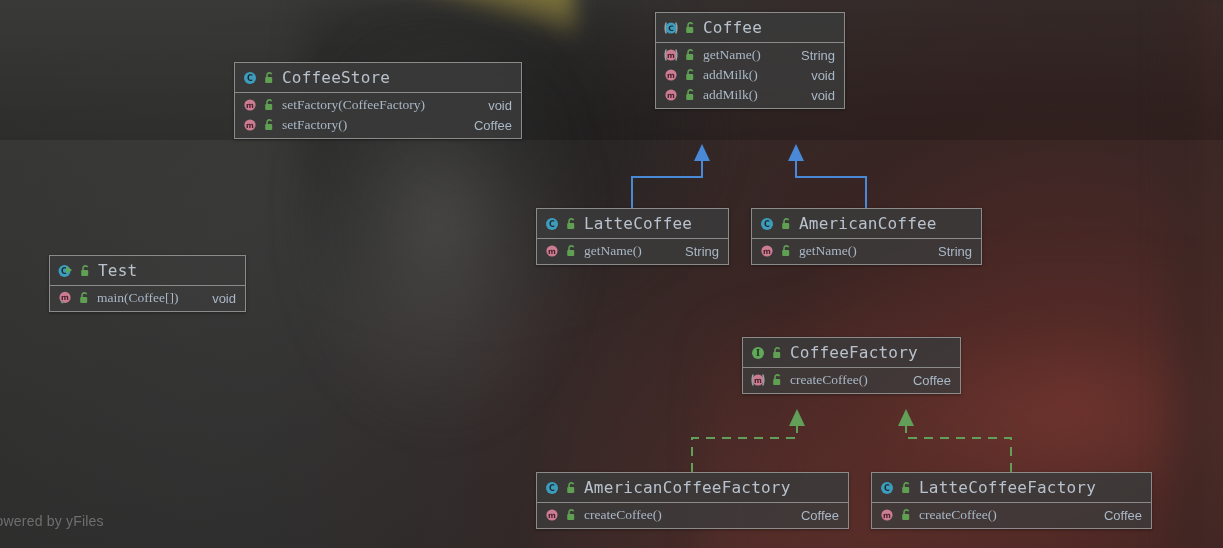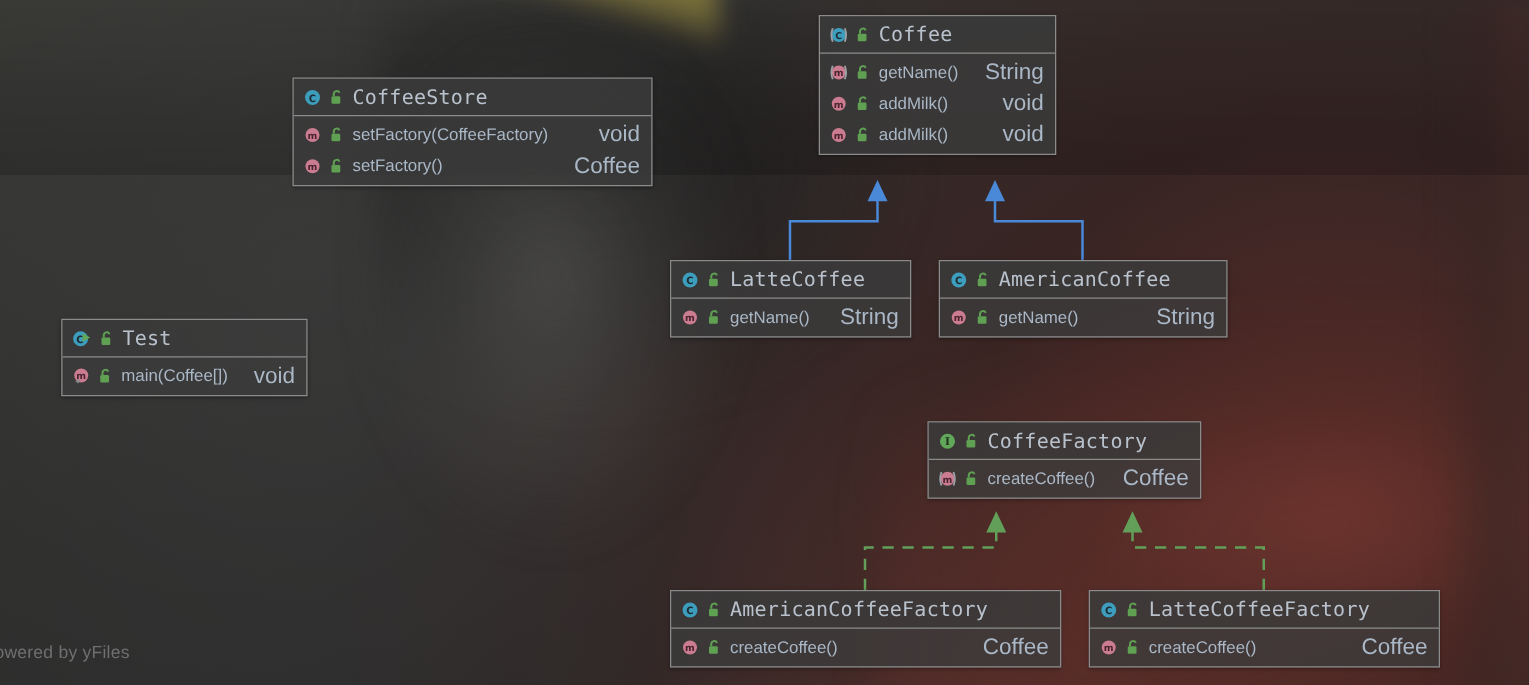--- a/index.html
+++ b/index.html
@@ -105,24 +105,24 @@
   .member-row {
     display: flex;
     align-items: center;
     gap: 5px;
     padding: 2px 9px 2px 7px;
     white-space: nowrap;
   }
   .member-name {
     font-size: 13.5px;
     color: #a9b7c6;
-    font-family: Liberation Sans, sans-serif;
+    font-family: Liberation Serif, serif;
   }
   .member-type {
-    font-size: 18px;
+    font-size: 13px;
     color: #a9b7c6;
     font-family: "Liberation Sans", sans-serif;
     margin-left: auto;
     padding-left: 10px;
   }
 
   
   .icn { flex: 0 0 auto; display: inline-block; line-height: 0; }
   .lock-icn { flex: 0 0 auto; display: inline-block; line-height: 0; margin-right: 1px; }
 

